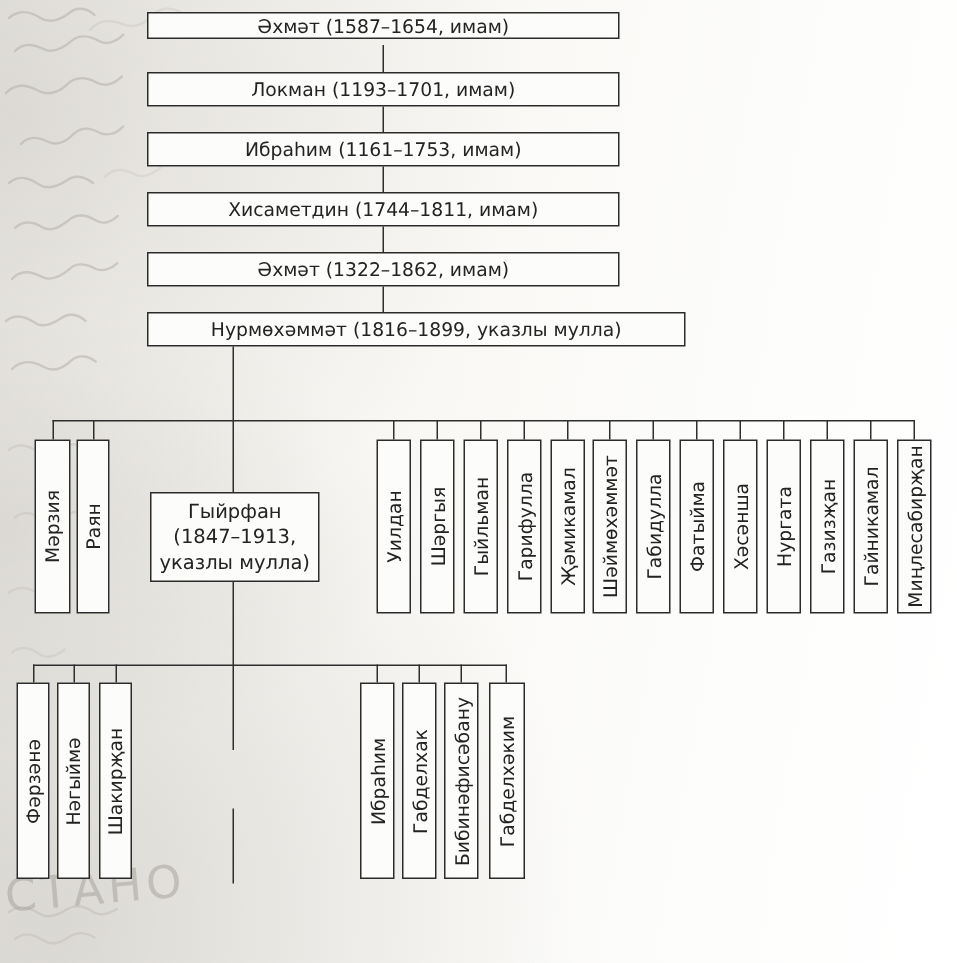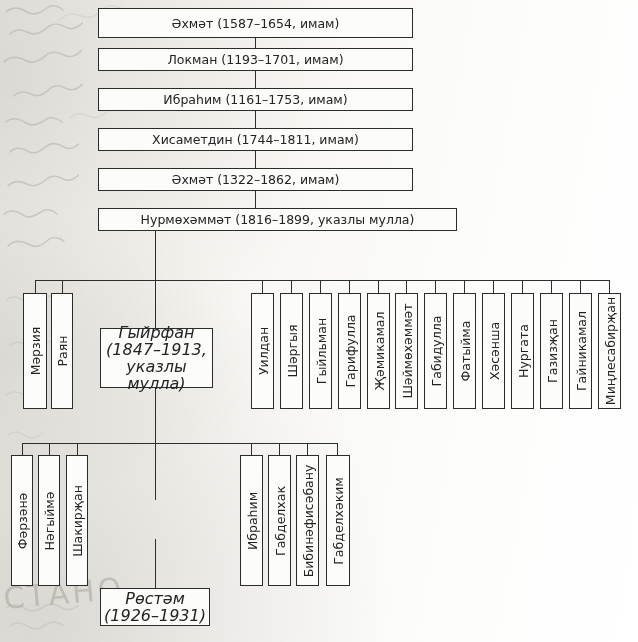--- a/index.html
+++ b/index.html
@@ -20,21 +20,21 @@
   }
   .ln { position:absolute; background:#2e2e2e; z-index:2; }
   .lv { width:1px; }
   .lh { height:1px; }
   .hbox {
     position:absolute; box-sizing:border-box; z-index:3;
     border:1px solid #2b2b2b; background:#fcfcfa;
     display:flex; align-items:center; justify-content:center;
     font-size:12.5px; color:#232323; text-align:center;
   }
-  .hbox.multi { white-space:pre-line; line-height:17px; font-size:16px;font-style:italic; }
+  .hbox.multi { white-space:pre-line; line-height:17px; font-size:13px; }
   .vbox {
     position:absolute; box-sizing:border-box; z-index:3;
     border:1px solid #2b2b2b; background:#fcfcfa;
   }
   .vbox span {
     position:absolute; left:50%; top:50%;
     transform:translate(-50%,-50%) rotate(-90deg);
     white-space:nowrap; font-size:12.5px; color:#232323;
   }
   .g2 { top:293px; height:116px; width:23px; }
@@ -60,21 +60,21 @@
     <path d="M6 395 c7 -5 14 -3 20 1 c6 4 12 1 18 -3" opacity="0.5"></path>
     <path d="M8 435 c6 -5 13 -3 18 1 c6 4 12 1 17 -3" opacity="0.45"></path>
     <path d="M6 608 c7 -5 14 -3 20 1 c6 4 13 1 19 -3 c5 -3 12 -2 17 2 c5 3 11 1 16 -2" opacity="0.7"></path>
     <path d="M10 626 c6 -5 13 -3 19 1 c6 4 12 1 18 -3 c5 -3 11 -2 16 1" opacity="0.6"></path>
     <path d="M60 20 c8 -7 16 -4 23 0 c7 4 15 1 21 -4 c6 -4 13 -2 18 2" transform="rotate(-9 60 20)" opacity="0.45"></path>
     <path d="M70 118 c7 -6 14 -3 20 1 c6 4 13 1 19 -3" transform="rotate(-8 70 118)" opacity="0.4"></path>
   </svg>
 
   <div class="watermark">СТАНО</div>
 
-  <div class="hbox" style="left:98px;top:8px;width:315px;height:30px">Әхмәт (1587–1654, имам)</div>
+  <div class="hbox" style="left:98px;top:8px;width:315px;height:18px">Әхмәт (1587–1654, имам)</div>
   <div class="hbox" style="left:98px;top:48px;width:315px;height:23px">Локман (1193–1701, имам)</div>
   <div class="hbox" style="left:98px;top:88px;width:315px;height:23px">Ибраһим (1161–1753, имам)</div>
   <div class="hbox" style="left:98px;top:128px;width:315px;height:23px">Хисаметдин (1744–1811, имам)</div>
   <div class="hbox" style="left:98px;top:168px;width:315px;height:23px">Әхмәт (1322–1862, имам)</div>
   <div class="hbox" style="left:98px;top:208px;width:359px;height:23px">Нурмөхәммәт (1816–1899, указлы мулла)</div>
 
   <div class="ln lv" style="left:255px;top:30px;height:19px"></div>
   <div class="ln lv" style="left:255px;top:70px;height:19px"></div>
   <div class="ln lv" style="left:255px;top:110px;height:19px"></div>
   <div class="ln lv" style="left:255px;top:150px;height:19px"></div>
@@ -182,16 +182,14 @@
     </div>
   <div class="vbox g3" style="left:296px;width:23px">
       <span>Бибинәфисәбану</span>
     </div>
   <div class="vbox g3" style="left:326px;width:24px">
       <span>Габделхәким</span>
     </div>
 
   <div class="ln lv" style="left:155px;top:539px;height:50px"></div>
 
-  <div class="hbox multi" style="left:100px;top:588px;width:110px;height:38px">Рөстәм
-(1926–1931)</div>
 
 </div>
 
 </body></html>

